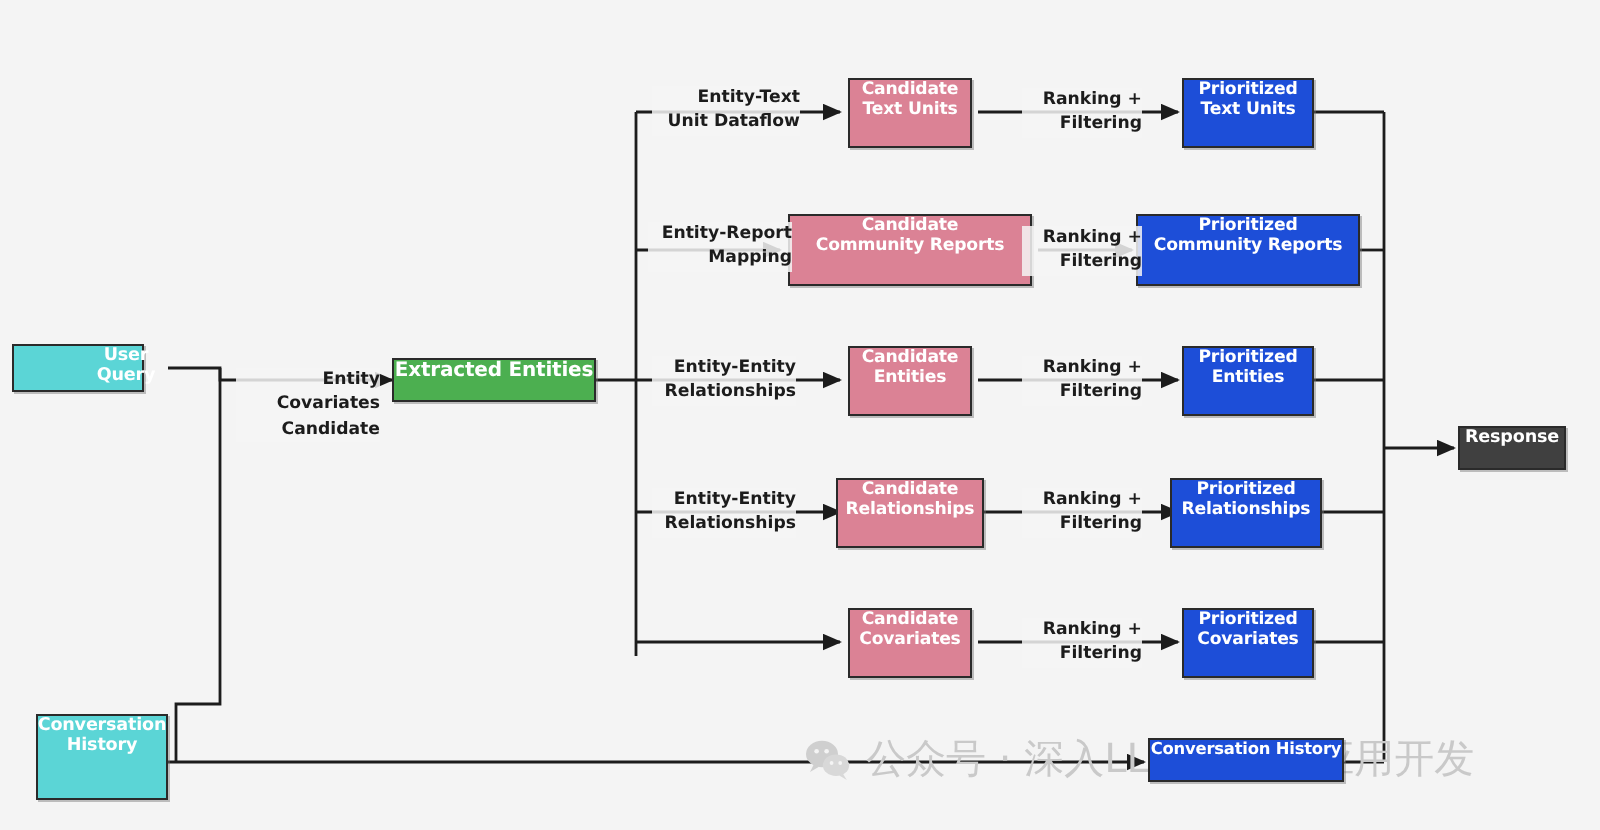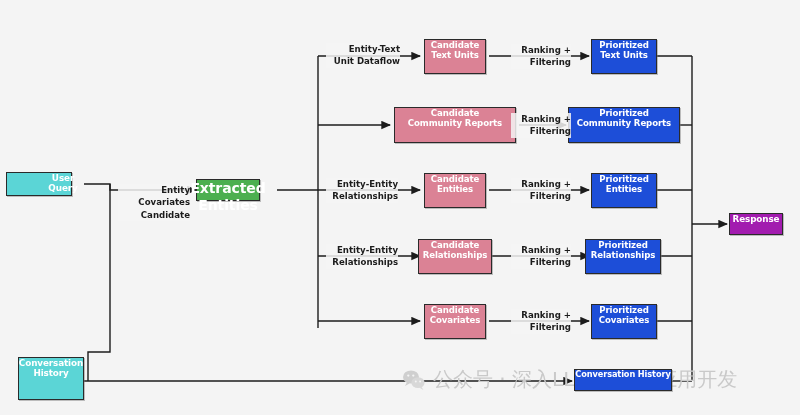--- a/index.html
+++ b/index.html
@@ -22,21 +22,21 @@
     font-weight:bold;
     line-height:1.18;
     letter-spacing:-0.1px;
     z-index:3;
     box-shadow:1px 1px 0 rgba(120,120,120,.45);
   }
   .n-cyan{background:#5BD5D6;}
   .n-green{background:#4CAF50;}
   .n-pink{background:#DB8295;}
   .n-orange{background:#1d4ed8;}
-  .n-purple{background:#a21caf;}
+  .n-purple{background:#404040;}
   .edge-label{
     position:absolute;
     color:#1c1c1c;
     font-size:8.6px;
     line-height:1.45;
     text-align:right;
     font-weight:bold;
     z-index:4;
     background:rgba(244,244,244,0.85);
     white-space:nowrap;
@@ -133,21 +133,21 @@
   <div class="node n-cyan" style="left:18px;top:357px;width:66px;height:43px;font-size:8.8px;padding:0 3px;">
     <span>Conversation History</span>
   </div>
 
   <div class="edge-label" style="left:118px;top:184px;width:72px;">
     <div>Entity</div>
     <div>Covariates</div>
     <div>Candidate</div>
   </div>
 
-  <div class="node n-green" style="left:196px;top:179px;width:64px;height:22px;font-size:14px;">Extracted Entities</div>
+  <div class="node n-green" style="left:196px;top:179px;width:102px;height:22px;font-size:10px;">Extracted Entities</div>
 
   <div class="edge-label" style="left:326px;top:43px;width:74px;">
     <div>Entity-Text</div>
     <div>Unit Dataflow</div>
   </div>
   <div class="node n-pink" style="left:424px;top:39px;width:62px;height:35px;font-size:8.6px;">
     <span>
       <span>Candidate</span><br>
       <span>Text Units</span>
     </span>
@@ -156,20 +156,24 @@
     <div>Ranking +</div>
     <div>Filtering</div>
   </div>
   <div class="node n-orange" style="left:591px;top:39px;width:66px;height:35px;font-size:8.6px;">
     <span>
       <span>Prioritized</span><br>
       <span>Text Units</span>
     </span>
   </div>
 
+  <div class="edge-label" style="left:324px;top:111px;width:72px;">
+    <div>Entity-Report</div>
+    <div>Mapping</div>
+  </div>
   <div class="node n-pink" style="left:394px;top:107px;width:122px;height:36px;font-size:8.6px;">
     <span>
       <span>Candidate</span><br>
       <span>Community Reports</span>
     </span>
   </div>
   <div class="edge-label" style="left:511px;top:113px;width:60px;">
     <div>Ranking +</div>
     <div>Filtering</div>
   </div>

